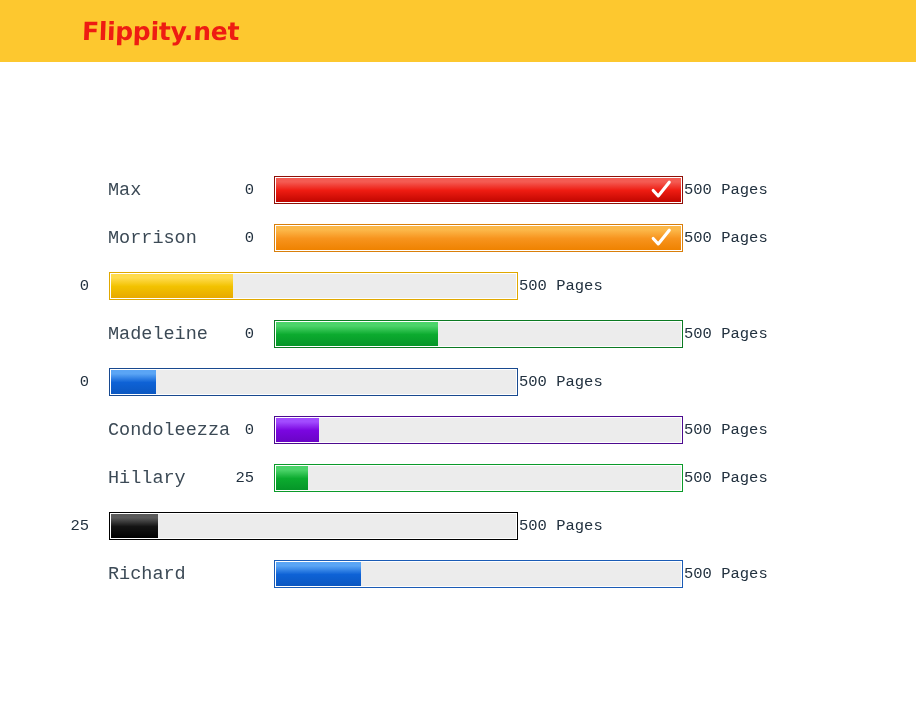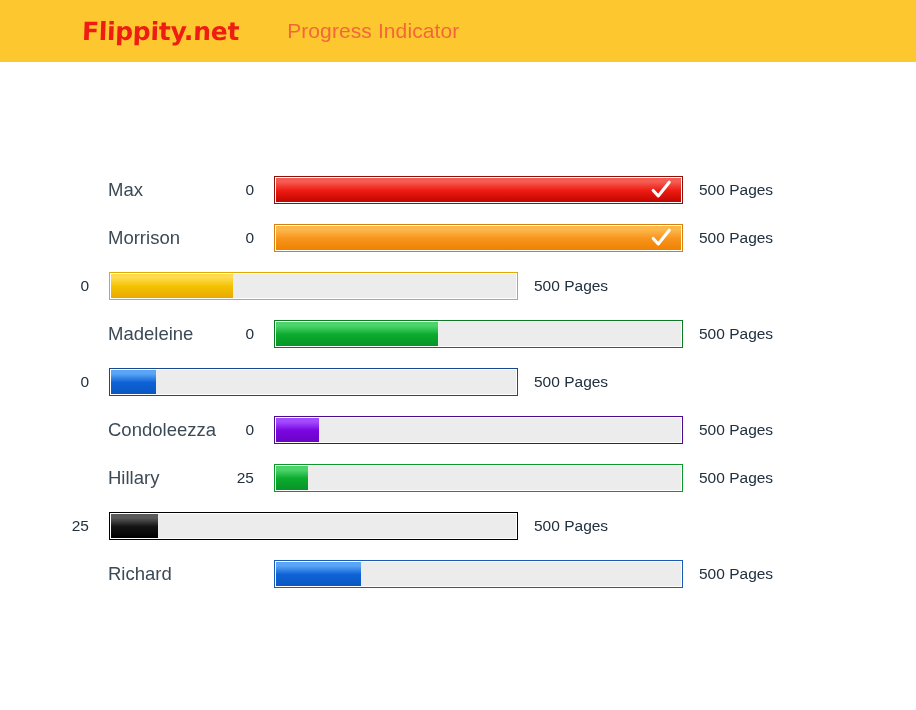--- a/index.html
+++ b/index.html
@@ -43,20 +43,21 @@
     padding-top: 104px;
     box-sizing: border-box;
   }
   .rows {
     display: block;
   }
   .row {
     display: flex;
     align-items: center;
     height: 48px;
+    font-family: Liberation Mono, monospace;
   }
   .name-cell {
     width: 165px;
     padding-left: 108px;
     box-sizing: border-box;
     color: #3c4a56;
     font-size: 18.5px;
     white-space: nowrap;
   }
   .num-cell {
@@ -66,21 +67,21 @@
     box-sizing: border-box;
     color: #22313f;
     font-size: 15.5px;
   }
   .bar-cell {
     width: 410px;
     display: flex;
     align-items: center;
   }
   .goal-cell {
-    padding-left: 15px;
+    padding-left: 0;
     color: #22313f;
     font-size: 15.5px;
     white-space: nowrap;
   }
 
   
   .track {
     position: relative;
     width: 409px;
     height: 28px;
@@ -112,21 +113,20 @@
     height: 22px;
     display: none;
   }
   .check.on { display: block; }
 </style>
 </head>
 <body>
 
 <div class="header">
   <div class="brand">Flippity.net</div>
-  <div class="page-title">Progress Indicator</div>
 </div>
 
 <div class="content">
   <div class="rows" id="progress-list">
   <div class="row">
     <div class="name-cell">Max</div>
     <div class="num-cell">0</div>
     <div class="bar-cell">
       <div class="track" style="border-color: rgb(143, 16, 8);">
         <div class="track-inner" style="background: rgb(236, 236, 236);">

